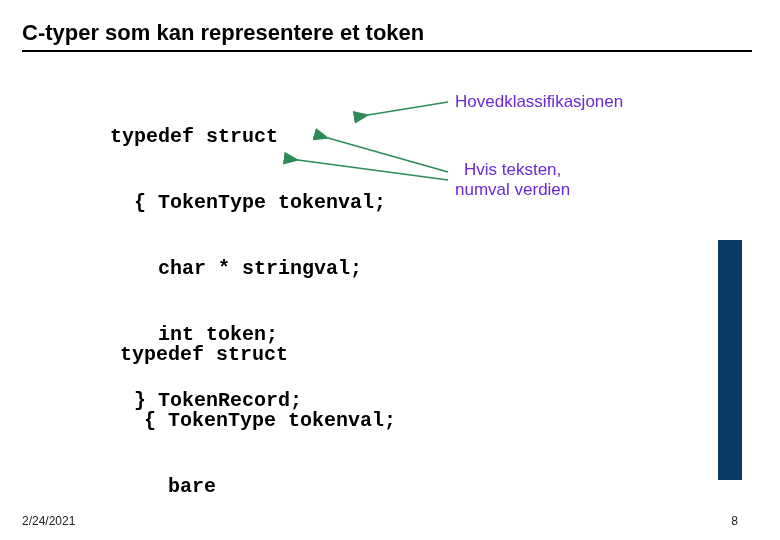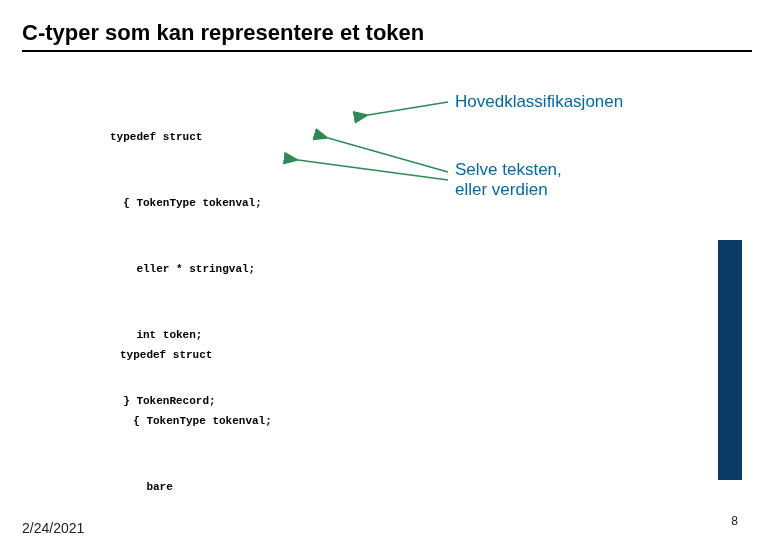--- a/index.html
+++ b/index.html
@@ -29,40 +29,41 @@
     position: absolute;
     left: 22px;
     top: 50px;
     width: 730px;
     height: 2px;
     background: #000;
   }
   .code {
     font-family: "Courier New", Courier, monospace;
     font-weight: bold;
-    font-size: 11px;
+    font-size: 20px;
     line-height: 22px;
     color: #000;
     white-space: pre;
   }
   .code1 {
     position: absolute;
     left: 110px;
     top: 82px;
   }
   .code2 {
     position: absolute;
     left: 120px;
     top: 300px;
   }
   .annot {
     font-family: "Comic Sans MS", "Segoe Script", cursive, sans-serif;
-    color: #0369a1;
+    color: #6d28d9;
     font-size: 17px;
     line-height: 20px;
+    text-align: center;
   }
   .annot1 {
     position: absolute;
     left: 455px;
     top: 92px;
   }
   .annot2 {
     position: absolute;
     left: 455px;
     top: 160px;
@@ -92,22 +93,22 @@
     font-family: "Georgia", "Times New Roman", serif;
     font-size: 14px;
     letter-spacing: 1px;
     transform: rotate(90deg);
     transform-origin: center;
     white-space: nowrap;
   }
   .footer-date {
     position: absolute;
     left: 22px;
-    bottom: 4px;
-    font-size: 14px;
+    bottom: 12px;
+    font-size: 12px;
     color: #222;
   }
   .footer-page {
     position: absolute;
     right: 22px;
     bottom: 12px;
     font-size: 12px;
     color: #222;
   }
 </style>
@@ -115,30 +116,30 @@
 <body>
 
 <div class="slide">
 
   <div class="title">C-typer som kan representere et token</div>
   <div class="title-underline"></div>
 
   <div class="code code1">
     <div>typedef struct</div>
     <div>  { TokenType tokenval;</div>
-    <div>    eller * stringval;</div>
+    <div>    char * stringval;</div>
     <div>    int token;</div>
     <div>  } TokenRecord;</div>
   </div>
 
   <div class="annot annot1">Hovedklassifikasjonen</div>
 
   <div class="annot annot2">
-    <div>Selve teksten,</div>
-    <div>eller verdien</div>
+    <div>Hvis teksten,</div>
+    <div>numval verdien</div>
   </div>
 
 
   <svg class="arrow" style="left:0;top:0" width="780" height="540">
     <defs>
       <marker id="ah" markerWidth="10" markerHeight="8" refX="1" refY="4" orient="auto">
         <path d="M10,0 L0,4 L10,8 Z" fill="#2e8b57"></path>
       </marker>
     </defs>
 

